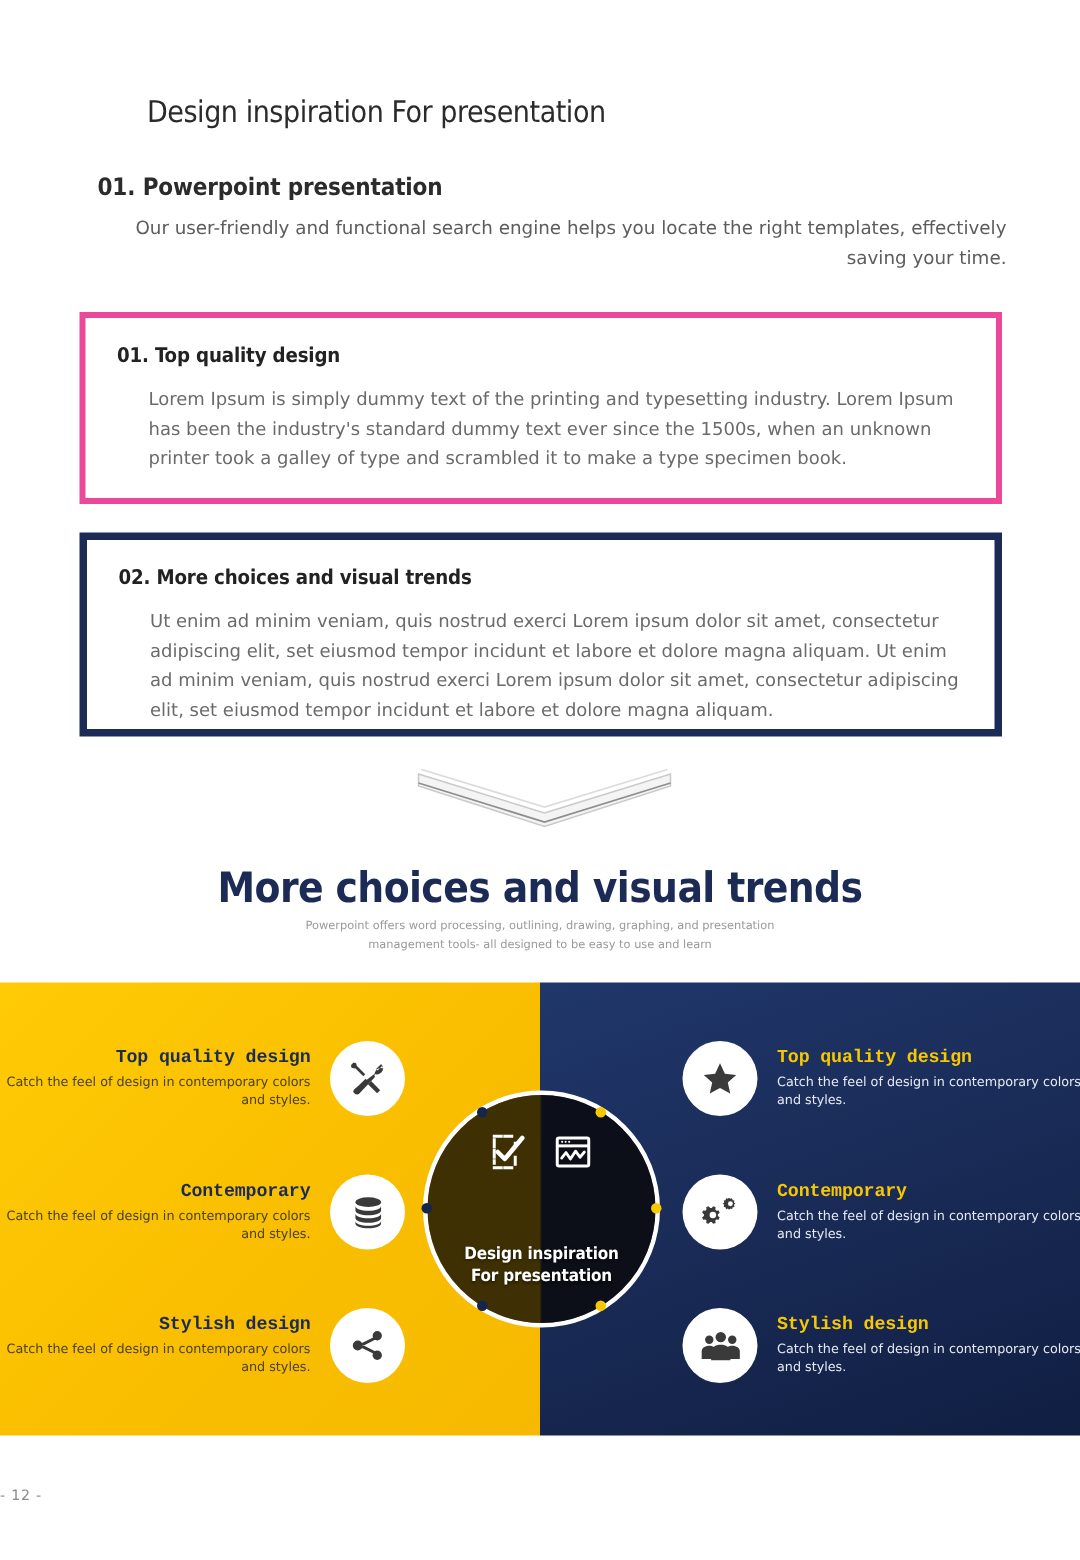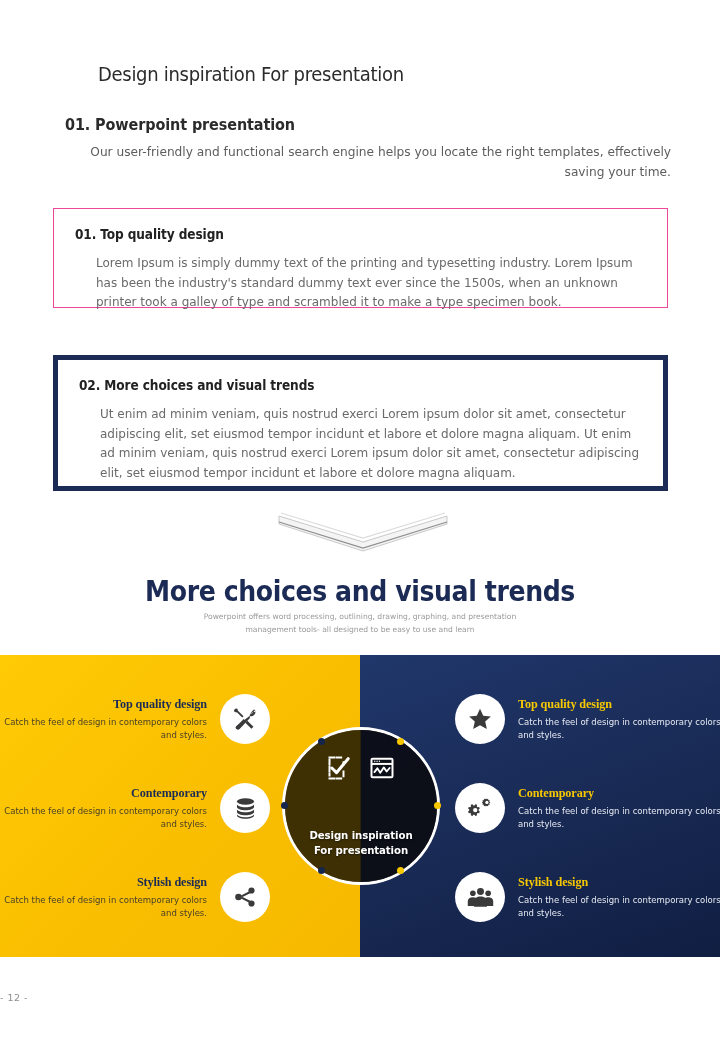--- a/index.html
+++ b/index.html
@@ -58,22 +58,22 @@
 
   
   .box {
     position: absolute;
     left: 53px;
     width: 615px;
     background: #ffffff;
   }
   .box-yellow {
     top: 208px;
-    height: 100px;
-    border: 1px solid #ec4899;
+    height: 128px;
+    border: 4px solid #ec4899;
   }
   .box-navy {
     top: 355px;
     height: 136px;
     border: 5px solid #1B2B55;
     padding-left: 24px;
   }
 
   .box-title {
     position: absolute;
@@ -171,21 +171,21 @@
   .row-text-right {
     flex: 1;
     text-align: left;
     padding-left: 13px;
   }
 
   .item-title {
     font-size: 12.2px;
     font-weight: 700;
     letter-spacing: -0.1px;
-    font-family: Liberation Serif, serif;
+    font-family: Liberation Mono, monospace;
     margin-bottom: 4px;
   }
   .panel-left .item-title { color: #1B2B55; }
   .panel-right .item-title { color: #F7C800; }
 
   .item-desc {
     font-size: 8.5px;
     line-height: 12.5px;
     font-family: "DejaVu Sans", "Liberation Sans", sans-serif;
   }

